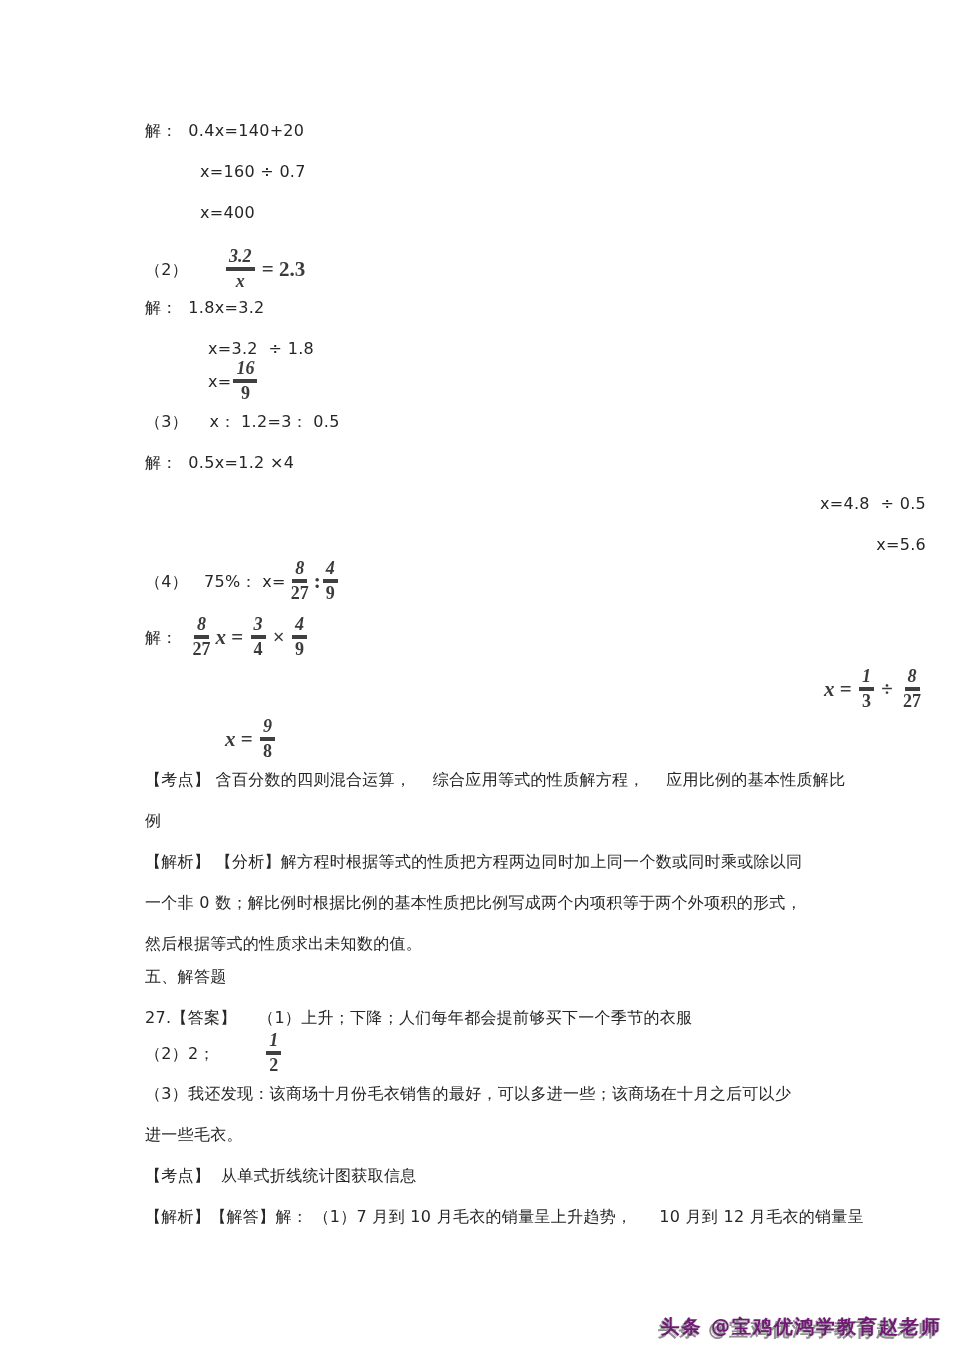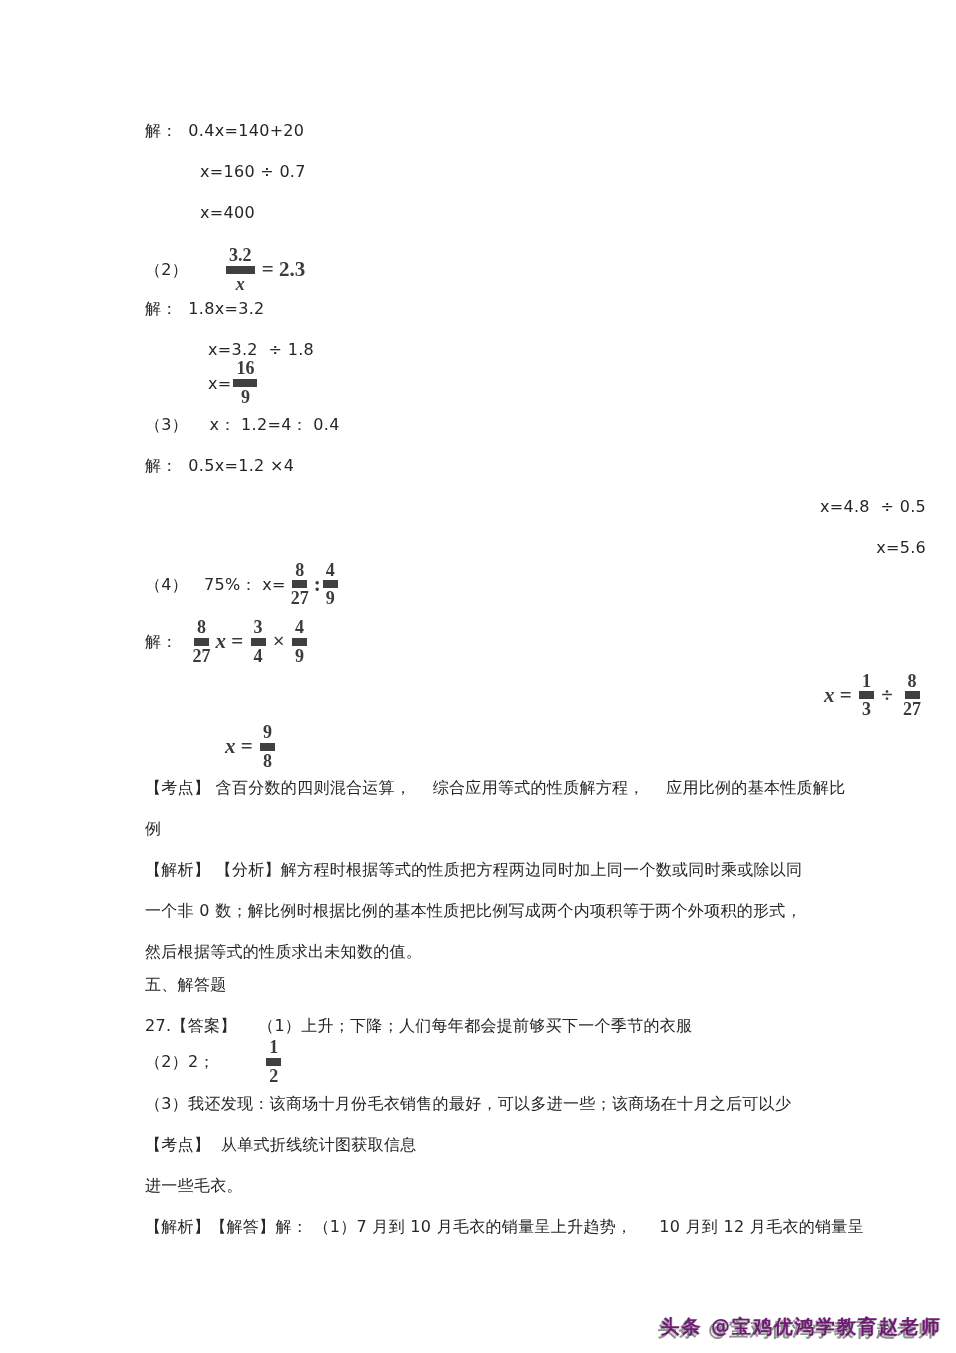--- a/index.html
+++ b/index.html
@@ -24,21 +24,21 @@
   .mseg{
     font-family:"Liberation Serif",serif;
     font-size:21px;font-weight:600;color:#3b3b3b;white-space:pre;
   }
   .mseg i{font-style:italic;}
   .fr{
     display:inline-flex;flex-direction:column;align-items:center;
     font-family:"Liberation Serif",serif;font-weight:700;font-size:18px;
     color:#3b3b3b;line-height:1.15;margin:0 2px;
   }
-  .fr .n{border-bottom:8px solid #404040;padding:0 3px;}
+  .fr .n{border-bottom:4px solid #404040;padding:0 3px;font-style:italic;}
   .fr .d{padding:0 3px;}
   .fr .it{font-style:italic;font-weight:600;}
   .sp{display:inline-block;height:1px;flex:0 0 auto;}
   .watermark{
     position:absolute;right:14px;bottom:13px;
     font-family:"DejaVu Sans",sans-serif;
     font-size:19px;font-weight:700;letter-spacing:2px;
     color:#701a75;white-space:pre;
     text-shadow:-3px 3px 0 #8f8f8f,-1px 1px 0 #bdbdbd,1px 0 0 #e4e4e4;
   }
@@ -73,21 +73,21 @@
         <span class="tseg">x=3.2  ÷ 1.8</span>
       </div>
       <div class="line frac-line i2" style="margin-bottom: 8px;">
         <span class="tseg">x=</span>
         <span class="fr">
           <span class="n">16</span>
           <span class="d">9</span>
         </span>
       </div>
       <div class="line">
-        <span class="tseg">（3）    x： 1.2=4： 0.4</span>
+        <span class="tseg">（3）    x： 1.2=3： 0.5</span>
       </div>
       <div class="line">
         <span class="tseg">解：  0.5x=1.2 ×4</span>
       </div>
       <div class="line i3">
         <span class="tseg">x=4.8  ÷ 0.5</span>
       </div>
       <div class="line i3" style="margin-bottom: 4px;">
         <span class="tseg">x=5.6</span>
       </div>
@@ -167,23 +167,23 @@
         <span class="tseg">（2）2； </span>
         <span class="fr">
           <span class="n">1</span>
           <span class="d">2</span>
         </span>
       </div>
       <div class="line">
         <span class="tseg">（3）我还发现：该商场十月份毛衣销售的最好，可以多进一些；该商场在十月之后可以少</span>
       </div>
       <div class="line">
-        <span class="tseg">【考点】  从单式折线统计图获取信息</span>
+        <span class="tseg">进一些毛衣。</span>
       </div>
       <div class="line">
-        <span class="tseg">进一些毛衣。</span>
+        <span class="tseg">【考点】  从单式折线统计图获取信息</span>
       </div>
       <div class="line">
         <span class="tseg">【解析】【解答】解： （1）7 月到 10 月毛衣的销量呈上升趋势，     10 月到 12 月毛衣的销量呈</span>
       </div>
     </div>
   <div class="watermark">头条 @宝鸡优鸿学教育赵老师</div>
 </div>
 
 </body></html>

